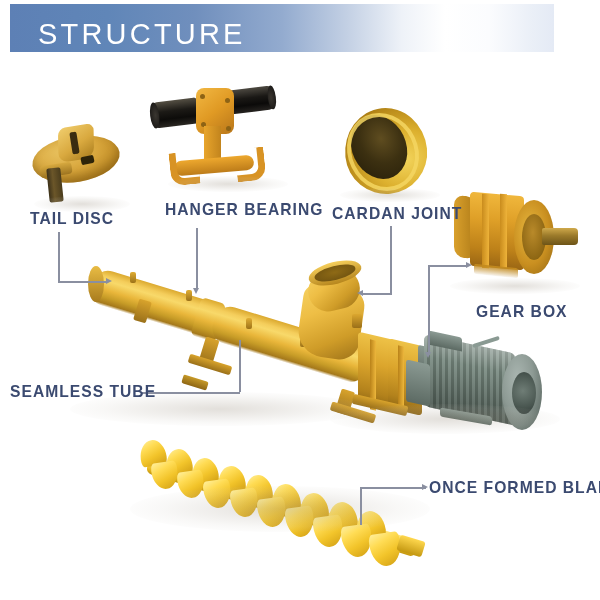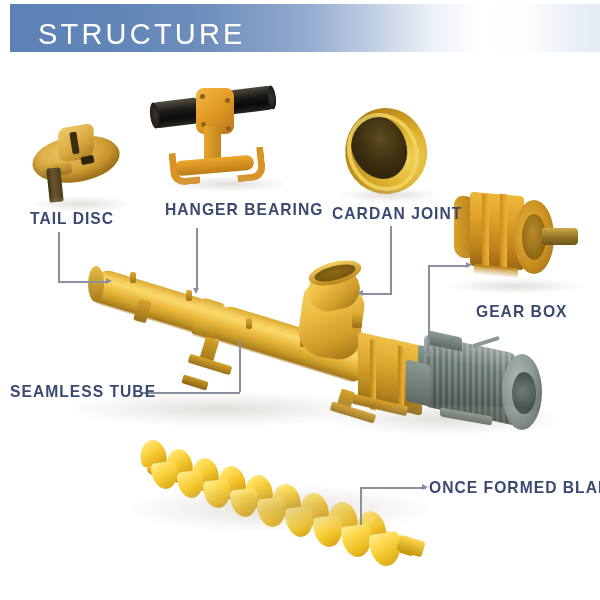--- a/index.html
+++ b/index.html
@@ -16,21 +16,21 @@
     height: 600px;
     overflow: hidden;
     background: #ffffff;
   }
 
   
   .banner {
     position: absolute;
     left: 10px;
     top: 4px;
-    width: 590px;
+    width: 544px;
     height: 48px;
     background: linear-gradient(to right,
         #5d80b5 0%,
         #6086b8 18%,
         #708fbd 34%,
         #93abcf 50%,
         #c3d0e4 62%,
         #eef2f8 72%,
         #ffffff 80%,
         #fbfcfe 88%,

